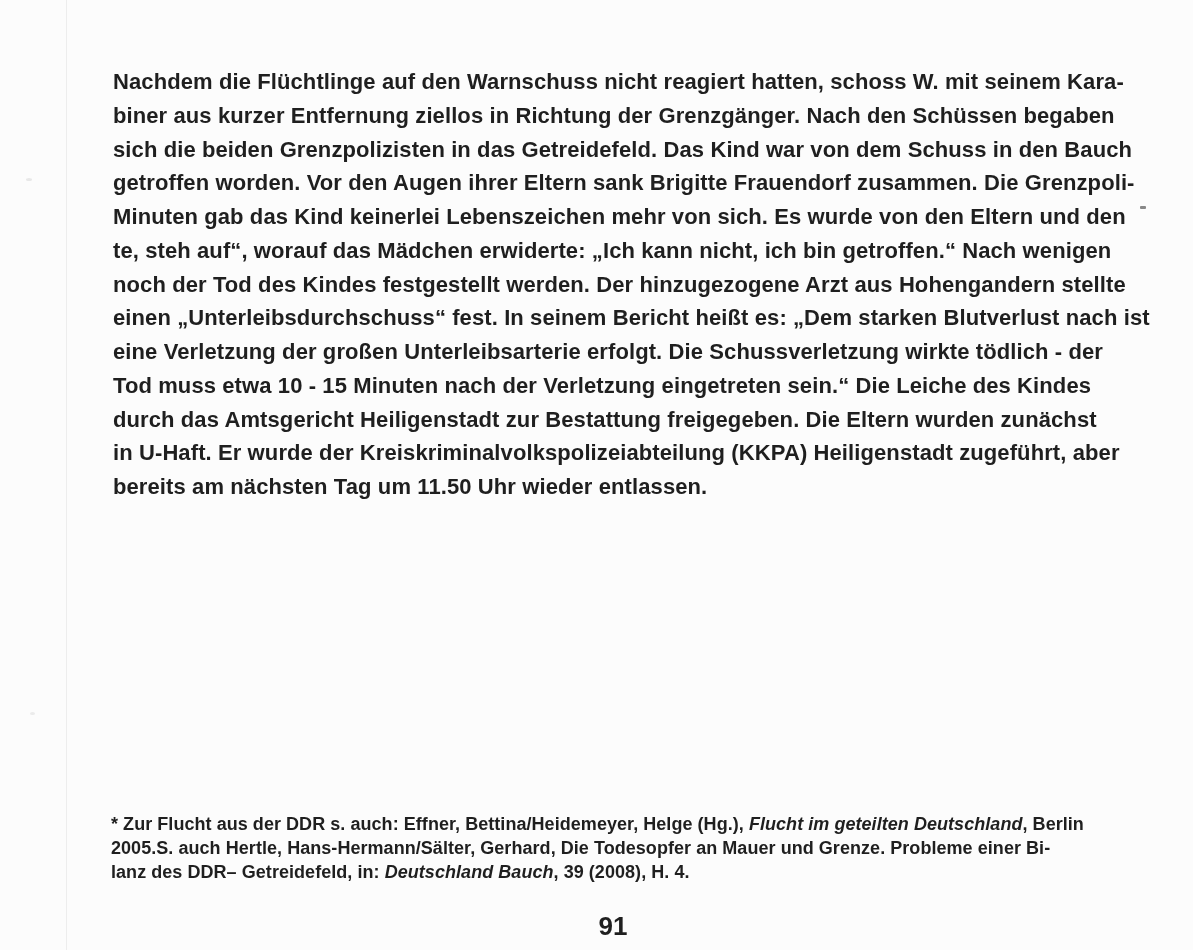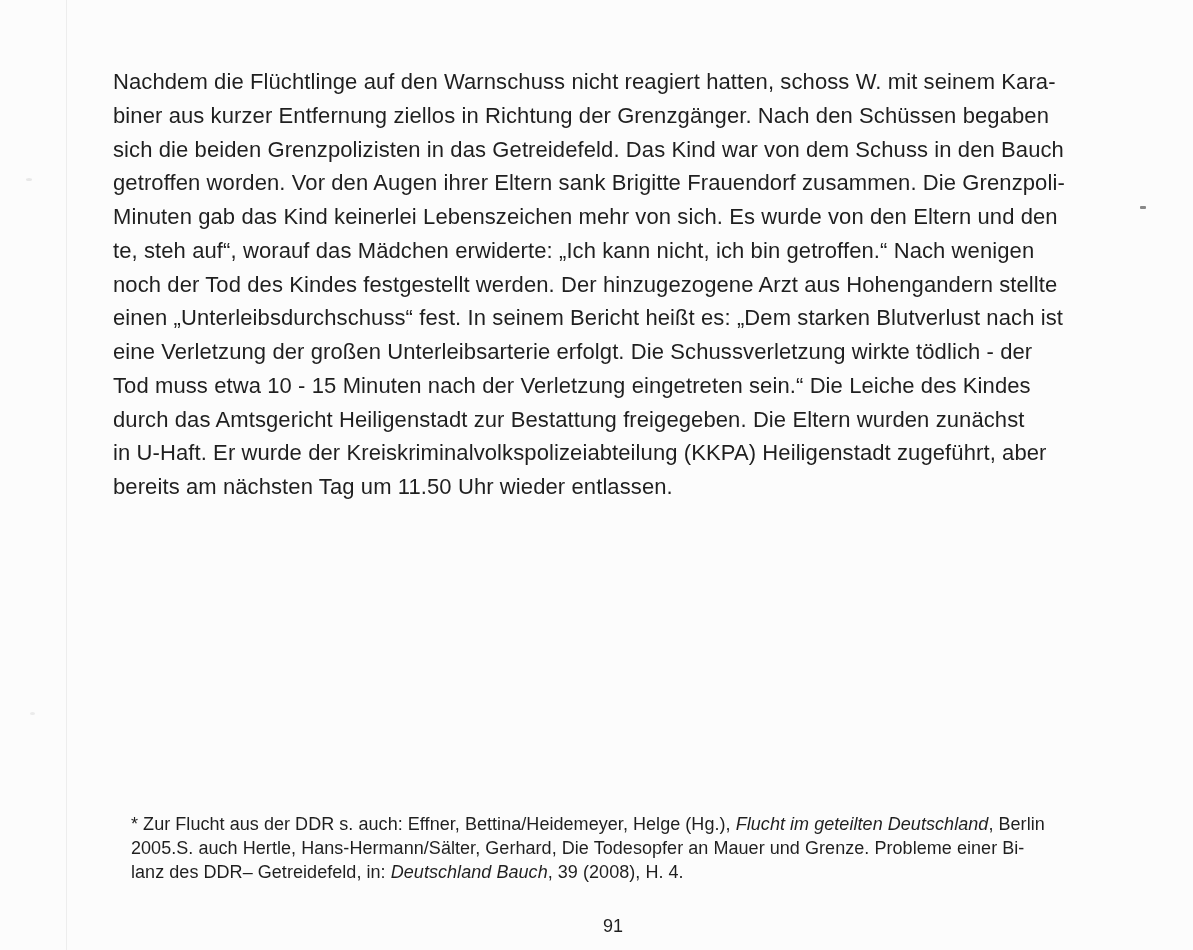--- a/index.html
+++ b/index.html
@@ -8,20 +8,21 @@
     background: #ffffff;
   }
   .page {
     position: relative;
     width: 1193px;
     height: 950px;
     overflow: hidden;
     background: #fcfcfc;
     color: #1f1f1f;
     font-family: "Liberation Sans", "DejaVu Sans", sans-serif;
+    font-weight: bold;
     -webkit-font-smoothing: antialiased;
   }
   
   .scan-line {
     position: absolute;
     left: 66px;
     top: 0;
     width: 1px;
     height: 950px;
     background: rgba(110, 110, 110, 0.10);
@@ -50,32 +51,31 @@
     position: absolute;
     left: 111px;
     top: 813px;
     width: 1050px;
     font-size: 18px;
     line-height: 23.8px;
     letter-spacing: 0.05px;
   }
   .footnote .line {
     white-space: nowrap;
-    margin-left: 20px;
   }
   .it {
     font-style: italic;
   }
   .page-number-row {
     position: absolute;
     left: 113px;
     top: 913px;
     width: 1000px;
     text-align: center;
-    font-size: 18px;
+    font-size: 26px;
     line-height: 26px;
   }
 </style>
 </head>
 <body>
 
 <div class="page" style="background: rgb(252, 252, 252); color: rgb(31, 31, 31);">
   <div class="scan-line"></div>
   <div class="speck s1"></div>
   <div class="speck s2"></div>

